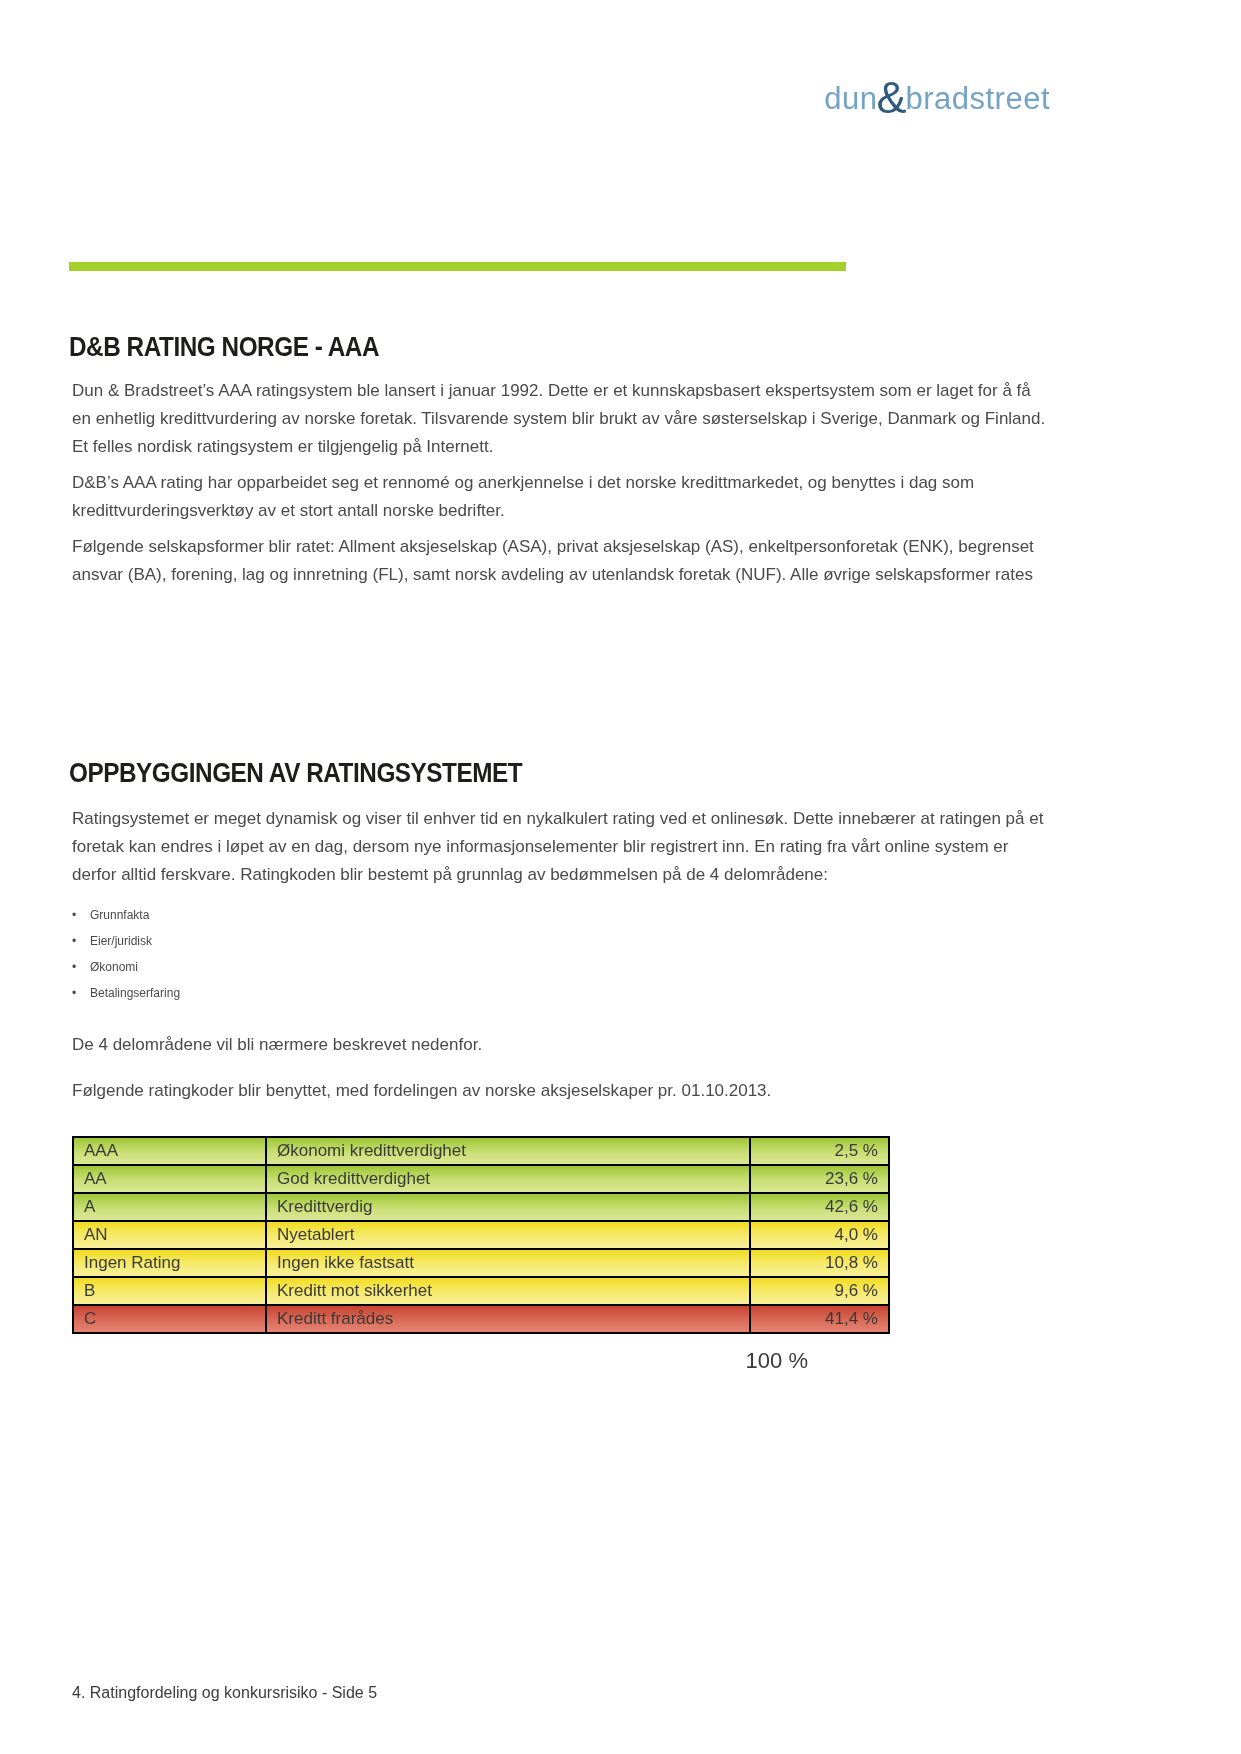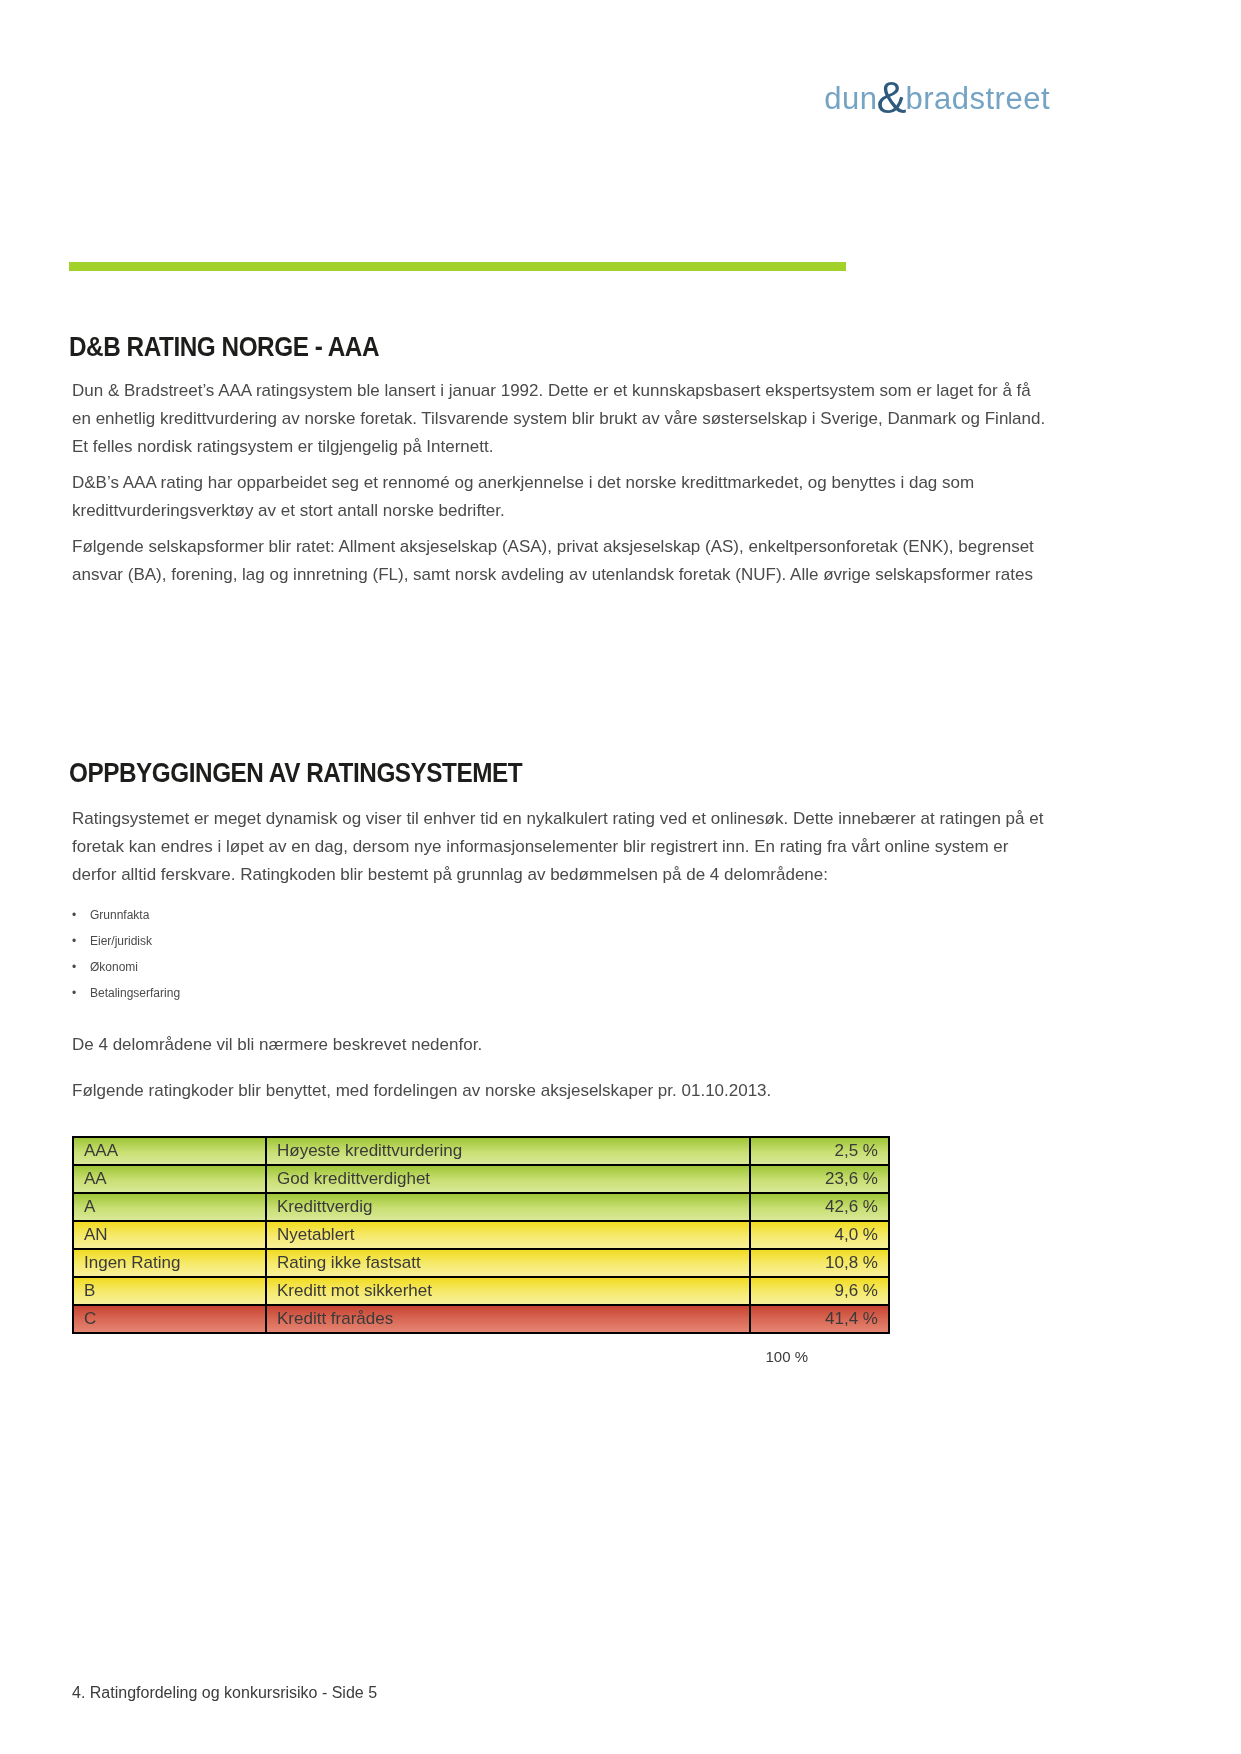--- a/index.html
+++ b/index.html
@@ -148,21 +148,21 @@
   tr.tone-red td    { background: linear-gradient(180deg, #c64330 0%, #da6b58 55%, #e58572 100%); }
 
   .table-total {
     position: absolute;
     top: 1348px;
     left: 72px;
     width: 750px;
     box-sizing: border-box;
     text-align: right;
     padding-right: 14px;
-    font-size: 15px;
+    font-size: 22px;
     color: #3a3a3a;
   }
 
   
   .footer {
     position: absolute;
     top: 1684px;
     left: 72px;
     width: 991px;
     text-align: left;
@@ -197,41 +197,41 @@
   </ul>
 
   <p class="para p5">De 4 delområdene vil bli nærmere beskrevet nedenfor.</p>
   <p class="para p6">Følgende ratingkoder blir benyttet, med fordelingen av norske aksjeselskaper pr. 01.10.2013.</p>
 
   <div class="rating-table-wrap">
     <table class="rating">
       <tbody>
         <tr class="tone-green">
           <td class="col-code">AAA</td>
-          <td class="col-desc">Høyeste kredittvurdering</td>
+          <td class="col-desc">Økonomi kredittverdighet</td>
           <td class="col-pct">2,5 %</td>
         </tr>
         <tr class="tone-green">
           <td class="col-code">AA</td>
           <td class="col-desc">God kredittverdighet</td>
           <td class="col-pct">23,6 %</td>
         </tr>
         <tr class="tone-green">
           <td class="col-code">A</td>
           <td class="col-desc">Kredittverdig</td>
           <td class="col-pct">42,6 %</td>
         </tr>
         <tr class="tone-yellow">
           <td class="col-code">AN</td>
           <td class="col-desc">Nyetablert</td>
           <td class="col-pct">4,0 %</td>
         </tr>
         <tr class="tone-yellow">
           <td class="col-code">Ingen Rating</td>
-          <td class="col-desc">Rating ikke fastsatt</td>
+          <td class="col-desc">Ingen ikke fastsatt</td>
           <td class="col-pct">10,8 %</td>
         </tr>
         <tr class="tone-yellow">
           <td class="col-code">B</td>
           <td class="col-desc">Kreditt mot sikkerhet</td>
           <td class="col-pct">9,6 %</td>
         </tr>
         <tr class="tone-red">
           <td class="col-code">C</td>
           <td class="col-desc">Kreditt frarådes</td>

